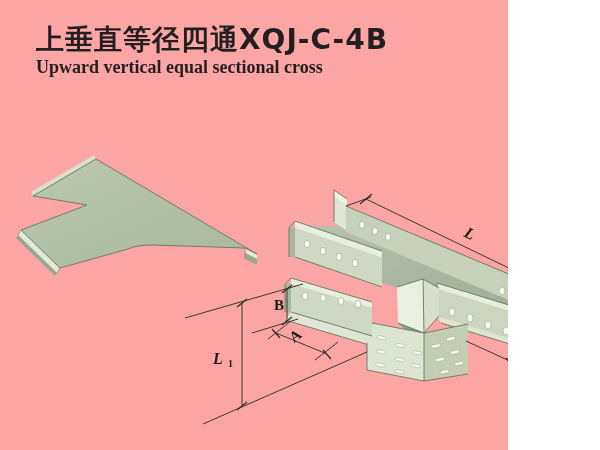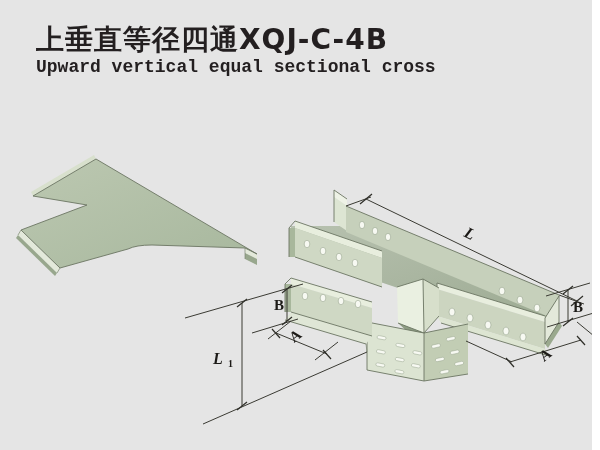--- a/index.html
+++ b/index.html
@@ -1,21 +1,21 @@
 <!DOCTYPE html>
 <html><head>
 <meta charset="utf-8">
 <style>
   html,body{margin:0;padding:0;background:#ffffff;}
-  .page{position:relative;width:592px;height:450px;background:#e5e5e5;overflow:hidden;
+  .page{position:relative;width:508px;height:450px;background:#fca5a5;overflow:hidden;
         font-family:"Liberation Sans",sans-serif;}
   .hdr{position:absolute;left:36px;top:24px;}
   .title-zh{font-family:"DejaVu Sans",sans-serif;font-weight:700;font-size:28px;
             line-height:32px;color:#231f20;letter-spacing:1px;white-space:nowrap;}
-  .title-en{font-family:Liberation Mono, monospace;font-weight:700;font-size:18px;
+  .title-en{font-family:Liberation Serif, serif;font-weight:700;font-size:18px;
             line-height:22px;color:#231f20;white-space:nowrap;}
   svg{position:absolute;left:0;top:0;}
   .oln{fill:none;stroke:#6b7562;stroke-width:0.9;stroke-linejoin:round;}
   .oln2{fill:none;stroke:#7d8873;stroke-width:0.7;stroke-linejoin:round;}
   .hole{fill:#f7f9f2;stroke:#8a9980;stroke-width:0.5;}
   .slot{fill:#f7f9f2;stroke:#8a9980;stroke-width:0.4;}
   .dim{stroke:#3a3a33;stroke-width:1;fill:none;}
   .tick{stroke:#2e2e28;stroke-width:1.2;fill:none;}
   .dimlbl{font-family:"Liberation Serif",serif;font-weight:700;font-size:15px;fill:#1c1a17;}
   .dimlbl.big{font-size:16px;font-style:italic;}

